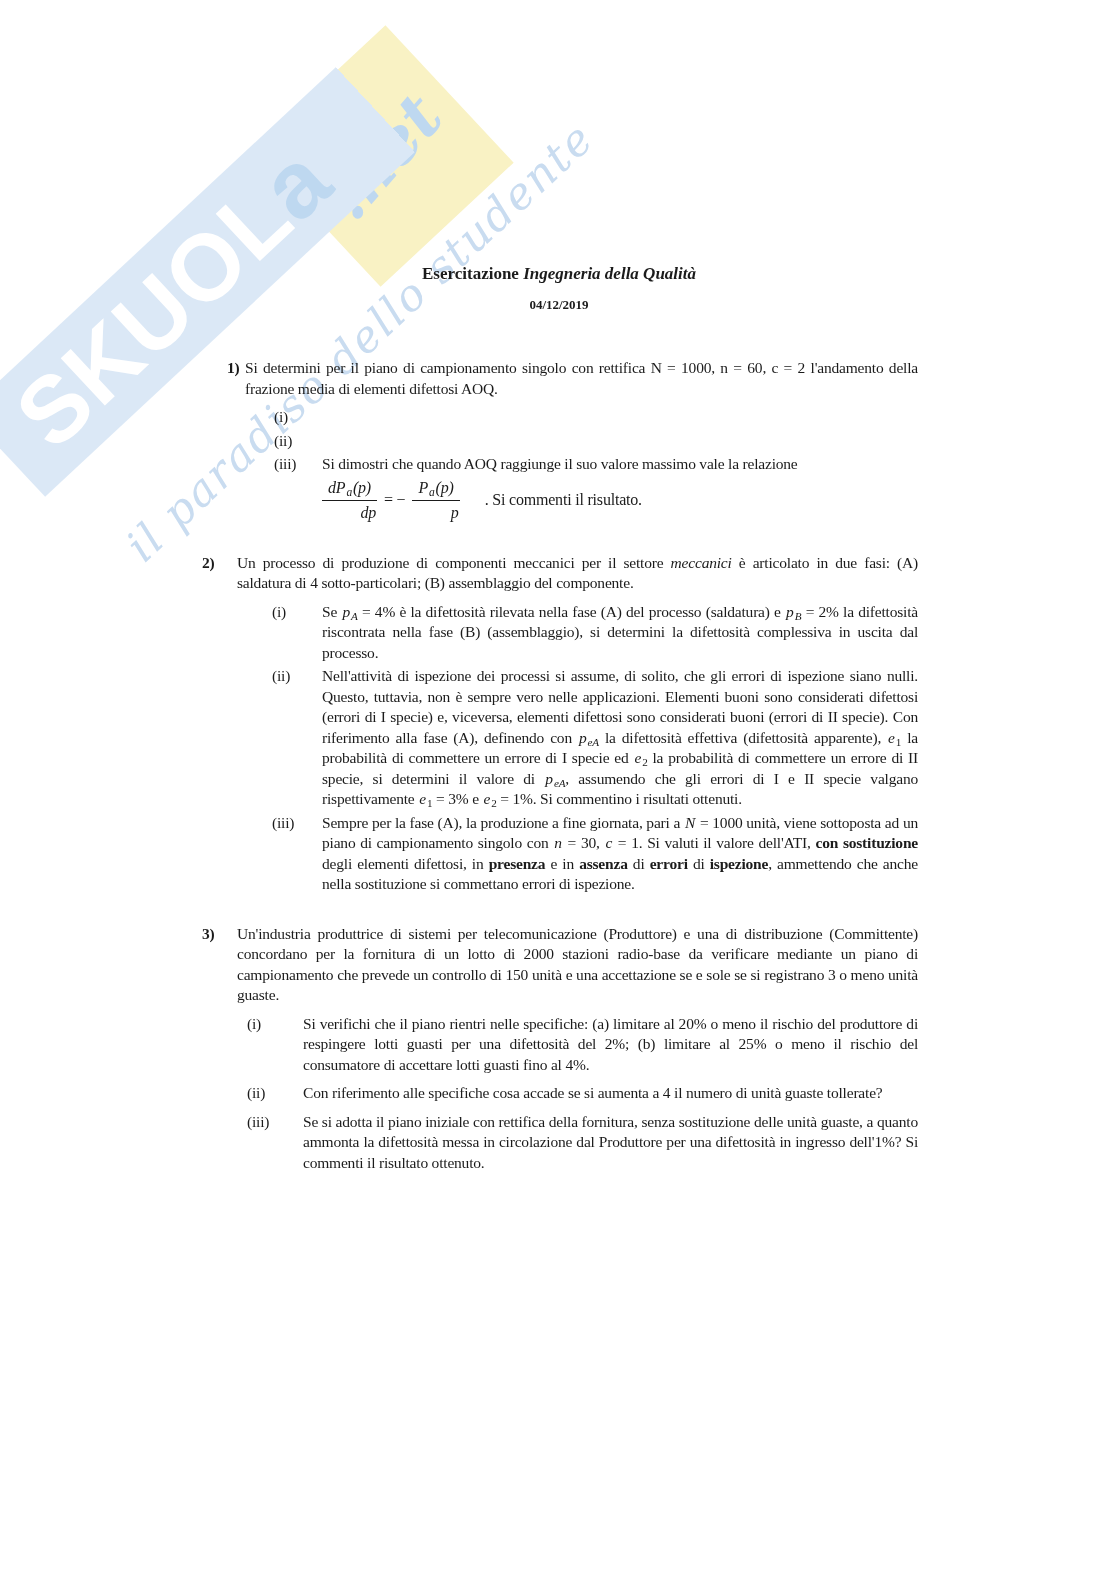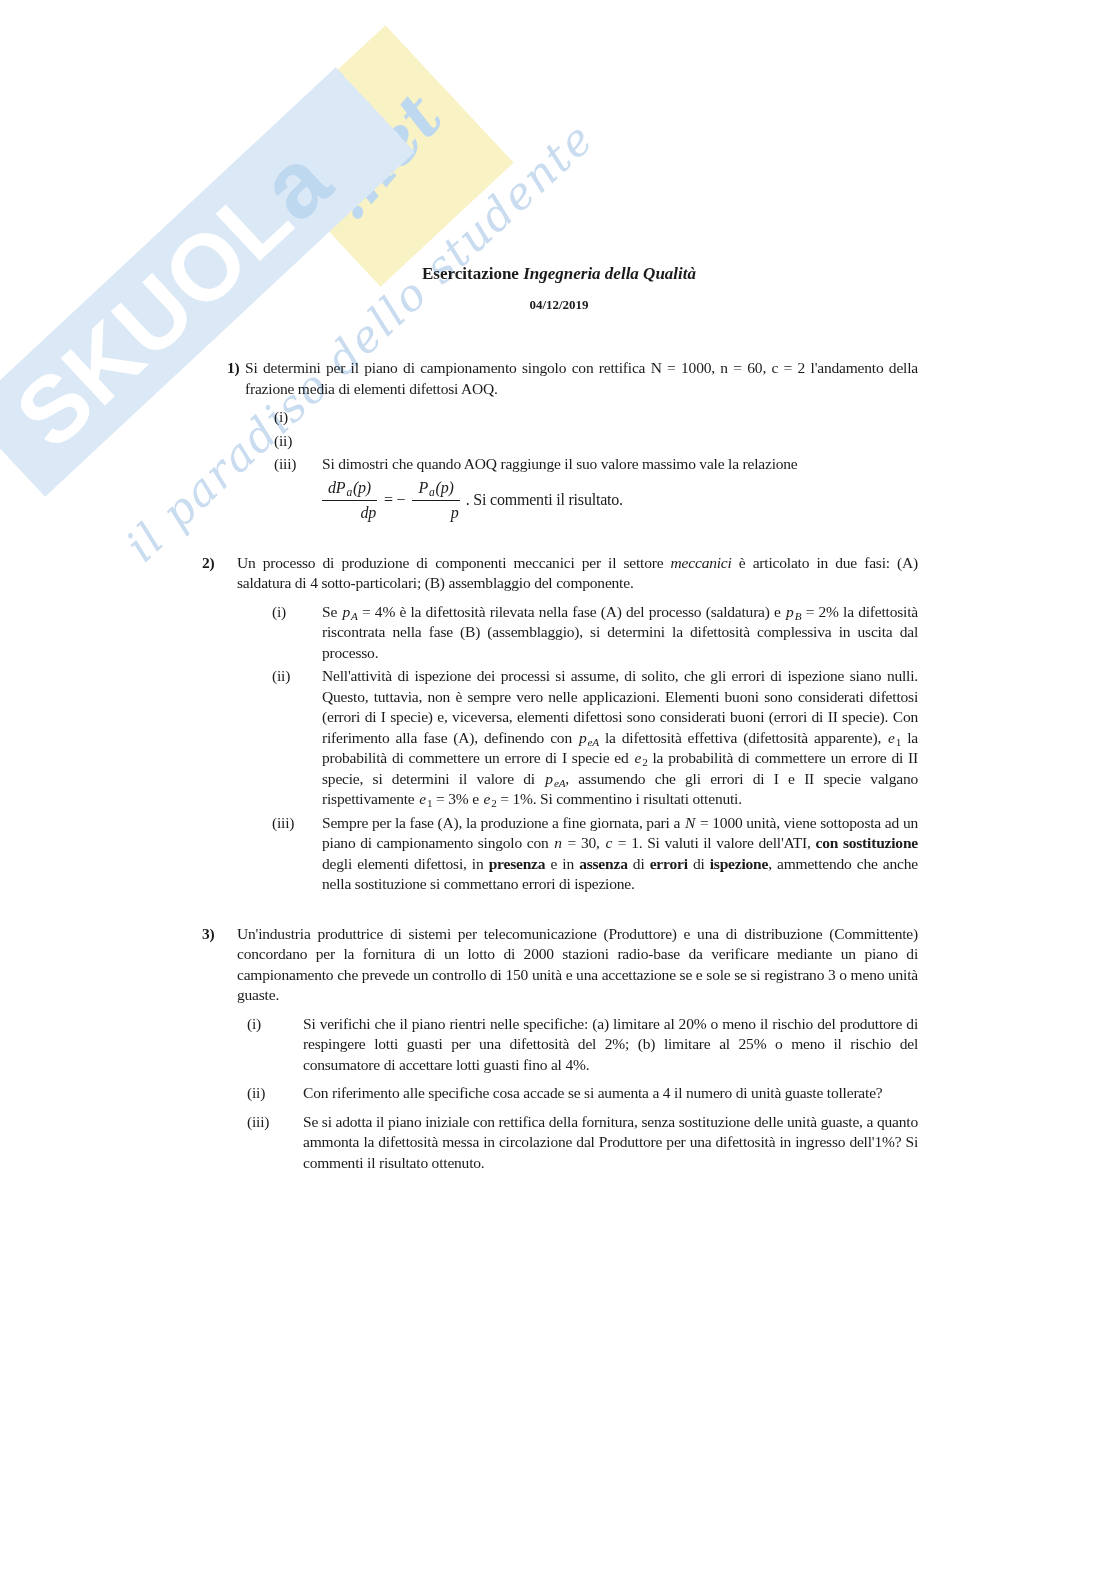--- a/index.html
+++ b/index.html
@@ -65,21 +65,21 @@
   .rs-i{font-style:italic;}
   .rs-m{font-style:italic; padding:0 1px;}
   .rs-sub{font-style:italic; font-size:0.72em; vertical-align:-0.28em; line-height:0;}
   .rs-subn{font-size:0.72em; vertical-align:-0.28em; line-height:0;}
   
   .formula{display:flex; align-items:center; margin-top:3px; font-size:16px;}
   .frac{display:inline-flex; flex-direction:column; text-align:right;}
   .fnum{border-bottom:1.2px solid #1b1b1b; padding:0 5px 2px; font-style:italic;}
   .fden{padding-top:2px; font-style:italic;}
   .feq{margin:0 7px;}
-  .ftail{margin-left:6px;}
+  .ftail{margin-left:25px;}
 </style>
 </head>
 <body>
 
 <div class="page">
 
   <div class="watermark">
     <div class="wm-net-patch">
       <span class="wm-net-text">.net</span>
     </div>

